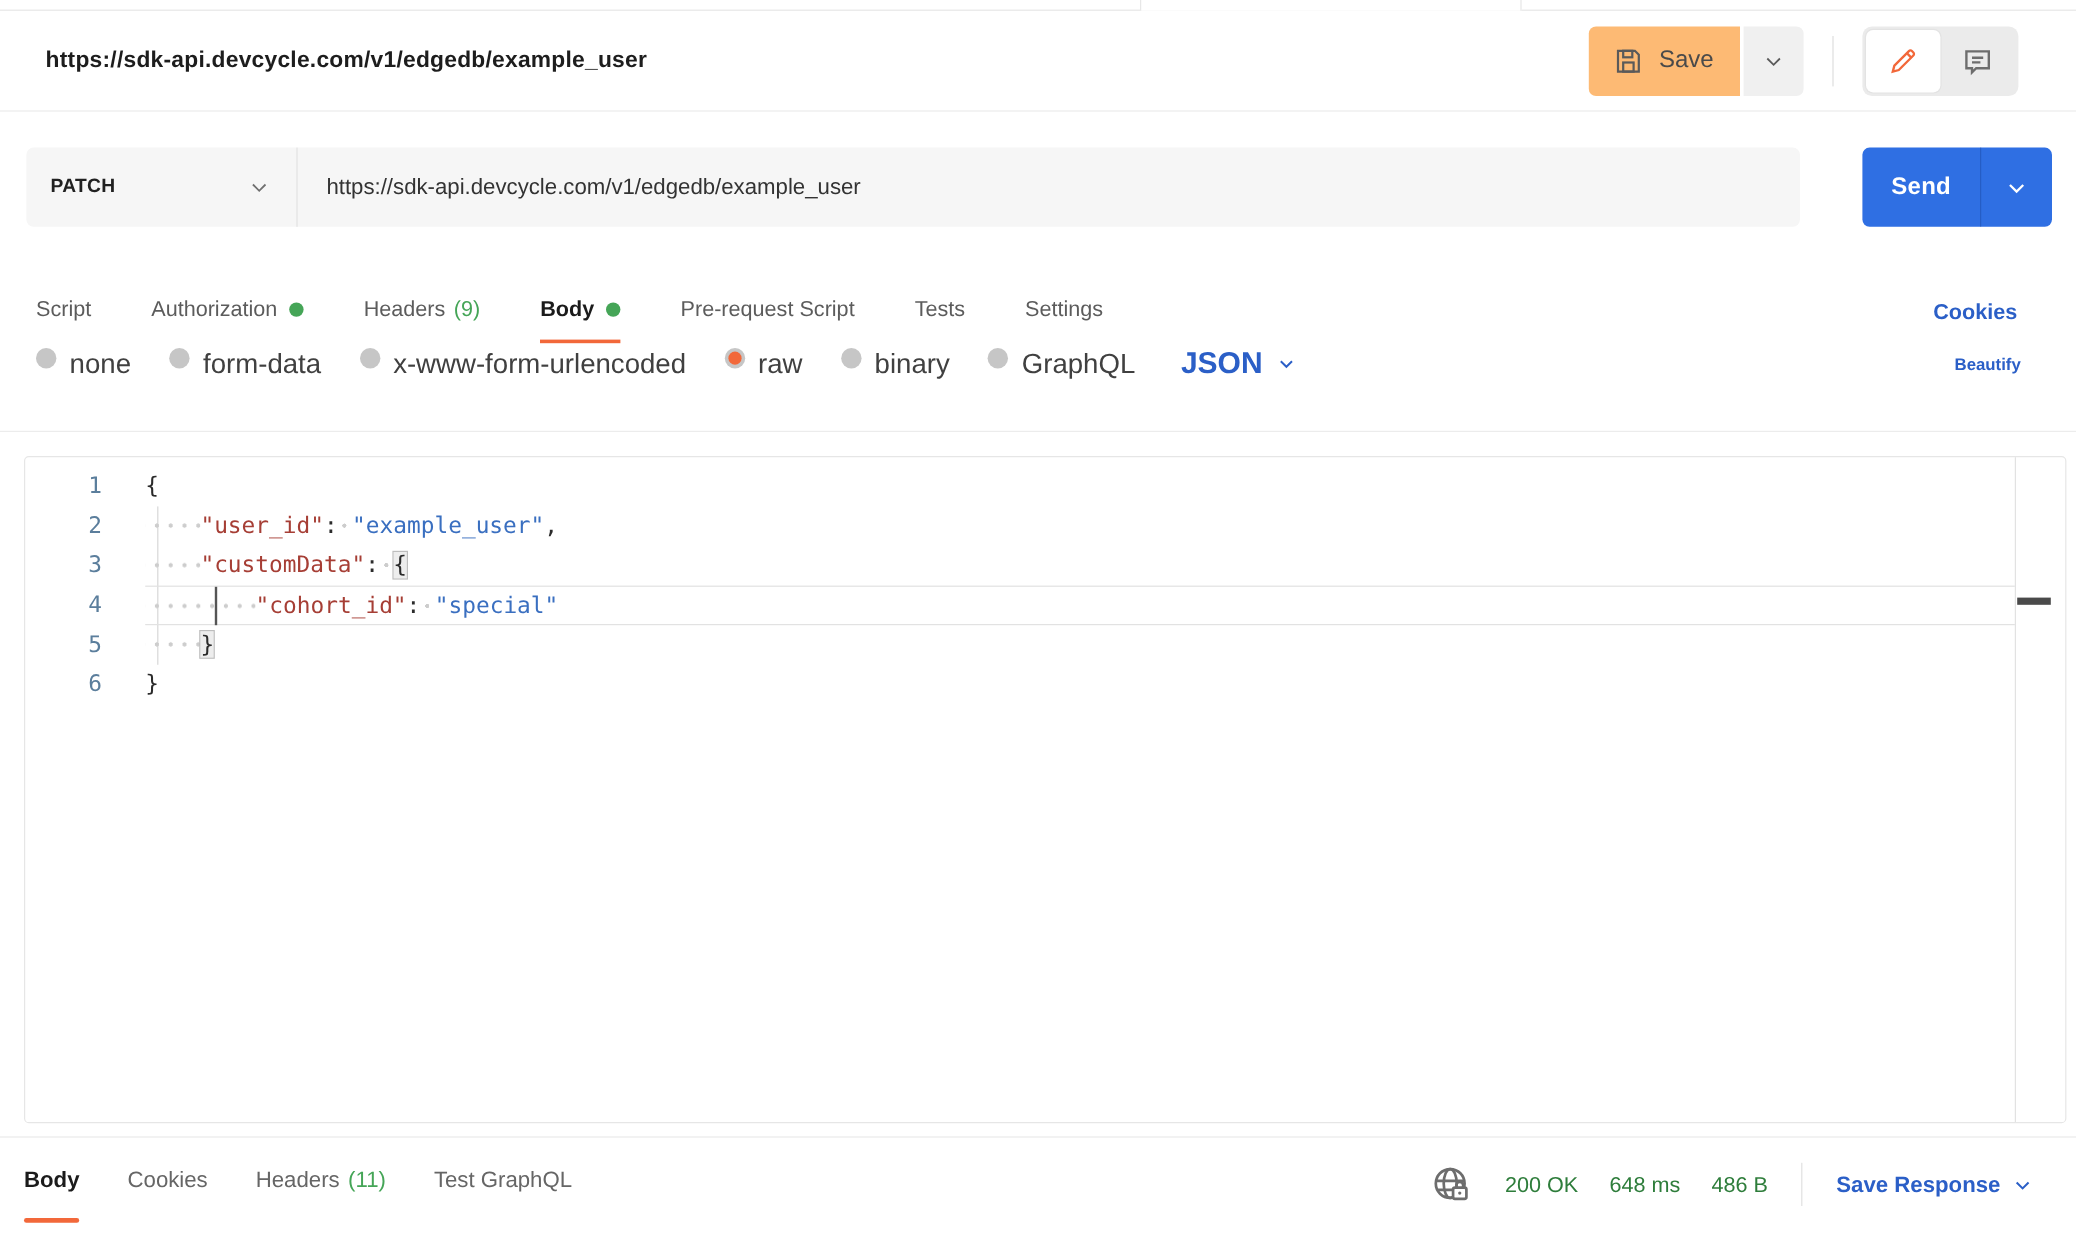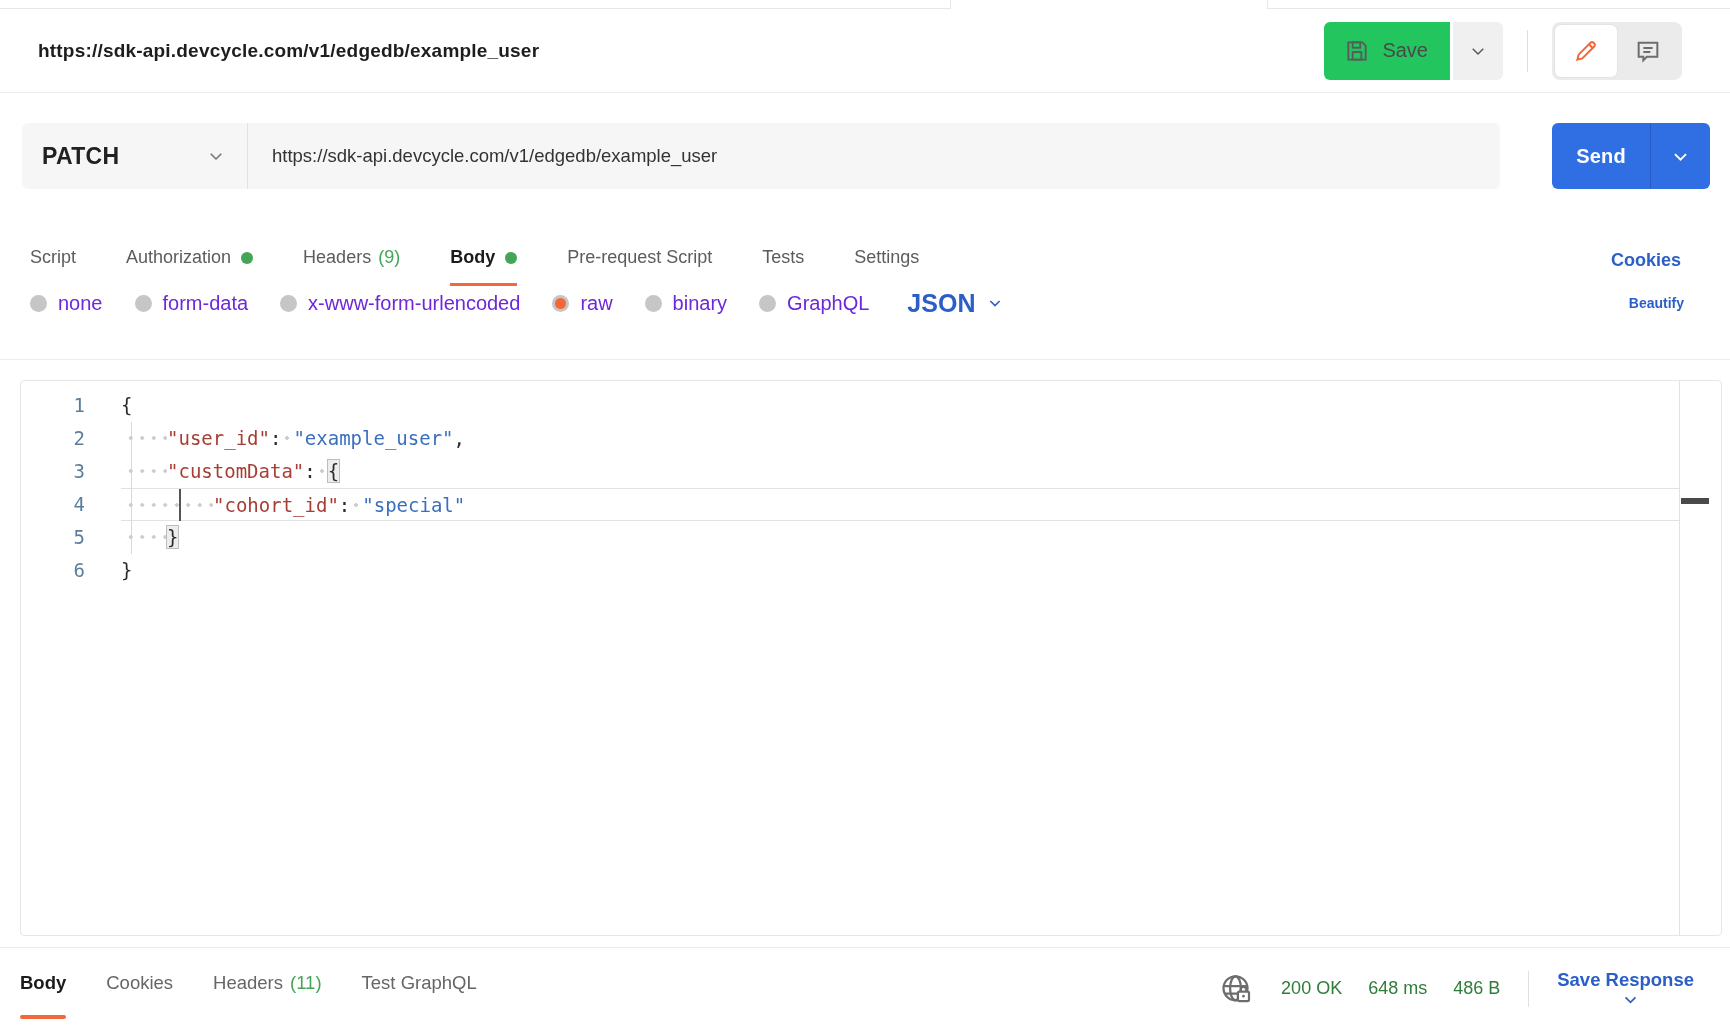--- a/index.html
+++ b/index.html
@@ -20,57 +20,57 @@
   .tabstrip .notch { position:absolute; top:0; left:950px; width:318px; height:9px; background:#fff;
     border-left:1px solid #e7e7e7; border-right:1px solid #e7e7e7; }
 
   
   .header { position:absolute; top:9px; left:0; right:0; height:84px; border-bottom:1px solid #ececec;
     display:flex; align-items:center; }
   .req-title { position:absolute; left:38px; top:50%; transform:translateY(-50%);
     font-size:19px; font-weight:bold; color:#1d1d1d; letter-spacing:.2px; }
   .hdr-right { position:absolute; right:48px; top:50%; transform:translateY(-50%); display:flex; align-items:center; }
   .save-group { display:flex; }
-  .save-main { height:58px; background:#22c55e; border-radius:6px 0 0 6px; display:flex; align-items:center;
+  .save-main { height:58px; background:#fdba74; border-radius:6px 0 0 6px; display:flex; align-items:center;
     padding:0 22px 0 20px; cursor:pointer; }
   .save-main .lbl { font-size:20px; color:#4a4a4a; margin-left:12px; }
   .save-caret { height:58px; width:50px; background:#f0f0f0; border-radius:0 6px 6px 0; margin-left:3px;
     display:flex; align-items:center; justify-content:center; cursor:pointer; }
   .hdr-sep { width:1px; height:42px; background:#dedede; margin:0 24px; }
   .seg { display:flex; background:#ebebeb; border-radius:8px; padding:3px; height:58px; }
   .seg-btn { width:62px; border-radius:6px; display:flex; align-items:center; justify-content:center; cursor:pointer; }
   .seg-btn.on { background:#fff; box-shadow:0 0 0 1px #e3e3e3; }
 
   
   .req-row { position:absolute; top:123px; left:22px; right:20px; height:66px; }
   .url-bar { position:absolute; left:0; top:0; bottom:0; right:210px; background:#f6f6f6; border-radius:6px;
     display:flex; align-items:center; }
   .method { width:226px; height:100%; display:flex; align-items:center; justify-content:space-between;
     padding:0 22px 0 20px; border-right:1px solid #e2e2e2; cursor:pointer; }
-  .method .m { font-size:23px; font-weight:bold; color:#212121; letter-spacing:.3px; }
+  .method .m { font-size:16px; font-weight:bold; color:#212121; letter-spacing:.3px; }
   .url-input { flex:1; height:100%; background:transparent; border:none; outline:none;
     font-family:"Liberation Sans", sans-serif; font-size:18.5px; color:#333; padding:0 20px 0 24px; }
   .send-btn { position:absolute; right:0; top:0; width:158px; height:66px; background:var(--send);
     border-radius:6px; display:flex; cursor:pointer; }
   .send-main { flex:1; display:flex; align-items:center; justify-content:center;
     color:#fff; font-size:20px; font-weight:bold; letter-spacing:.2px; }
   .send-caret { width:60px; border-left:1px solid rgba(20,60,140,.35); display:flex; align-items:center; justify-content:center; }
 
   
   .tabs-row { position:absolute; top:228px; left:30px; right:0; height:58px; display:flex; align-items:flex-end; }
   .tab { display:flex; align-items:center; padding-bottom:15px; margin-right:50px; font-size:18px; color:#5c5c5c;
     cursor:pointer; border-bottom:3px solid transparent; }
   .tab.active { color:#1b1b1b; font-weight:bold; border-bottom-color:var(--orange); }
   .gdot { width:12px; height:12px; border-radius:50%; background:var(--green-dot); margin-left:10px; }
   .tab .cnt { color:var(--green-count); margin-left:7px; }
   .cookies-link { position:absolute; right:49px; bottom:15px; font-size:18px; font-weight:bold; color:var(--link); cursor:pointer; }
 
   
   .radio-row { position:absolute; top:284px; left:30px; right:0; height:38px; display:flex; align-items:center; }
-  .opt { display:flex; align-items:center; margin-right:32px; cursor:pointer; font-size:20px; color:#6d28d9; }
+  .opt { display:flex; align-items:flex-start; margin-right:32px; cursor:pointer; font-size:23px; color:#404040; }
   .radio { width:17px; height:17px; border-radius:50%; background:#c6c6c6; margin-right:11px; position:relative; }
   .opt.sel .radio::after { content:""; position:absolute; inset:3px; border-radius:50%; background:var(--orange); }
   .lang-sel { display:flex; align-items:center; margin-left:6px; cursor:pointer; }
   .lang-sel .lang { color:var(--link); font-size:25px; font-weight:bold; }
   .lang-sel svg { margin-left:12px; }
   .beautify-link { position:absolute; right:46px; font-size:14px; font-weight:bold; color:var(--link); cursor:pointer; }
 
   .section-divider { position:absolute; top:359px; left:0; right:0; height:1px; background:#ececec; }
 
   
@@ -101,21 +101,21 @@
   .footer { position:absolute; top:947px; left:0; right:0; bottom:0; border-top:1px solid #eaeaea; }
   .footer-tabs { position:absolute; left:20px; top:24px; display:flex; }
   .ftab { position:relative; margin-right:40px; font-size:18.5px; color:#666; cursor:pointer; display:flex; align-items:center; }
   .ftab.active { color:#1b1b1b; font-weight:bold; }
   .ftab.active::after { content:""; position:absolute; left:0; right:0; top:43px; height:4px;
     background:var(--orange); border-radius:2px; }
   .ftab .cnt { color:var(--green-count); margin-left:7px; font-weight:normal; }
   .footer-right { position:absolute; right:36px; top:21px; display:flex; align-items:center; }
   .stat { color:var(--green-status); font-size:18px; margin-left:26px; }
   .fr-sep { width:1px; height:36px; background:#e0e0e0; margin:0 2px 0 28px; }
-  .save-resp { display:flex; align-items:center; margin-left:26px; cursor:pointer;flex-direction:column; }
+  .save-resp { display:flex; align-items:center; margin-left:26px; cursor:pointer; }
   .save-resp .t { color:var(--link); font-size:18.5px; font-weight:bold; }
   .save-resp svg { margin-left:10px; }
 
   svg { display:block; }
 </style>
 </head>
 <body>
 
 <div class="tabstrip">
   <div class="notch"></div>

